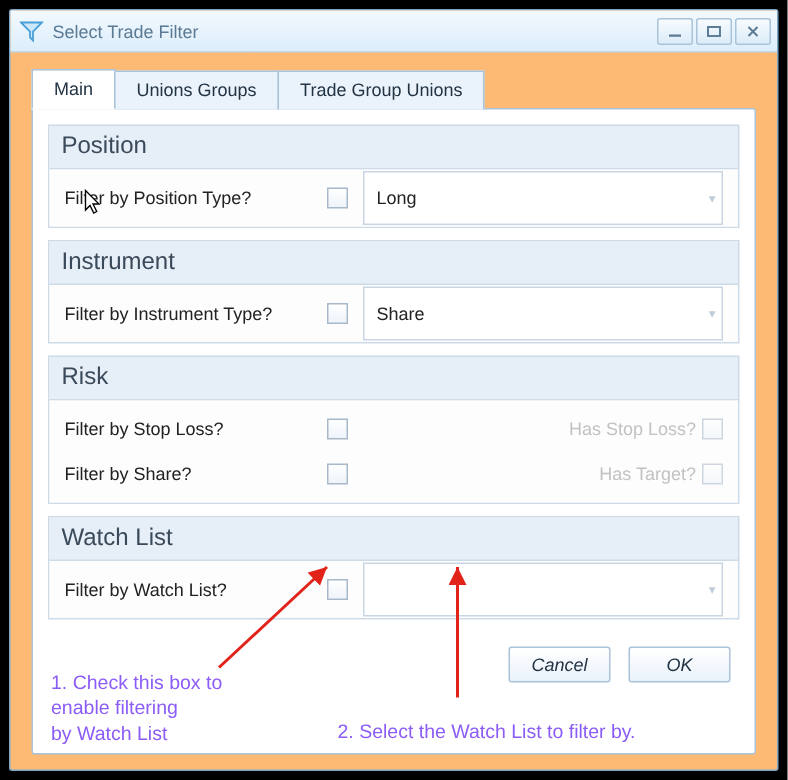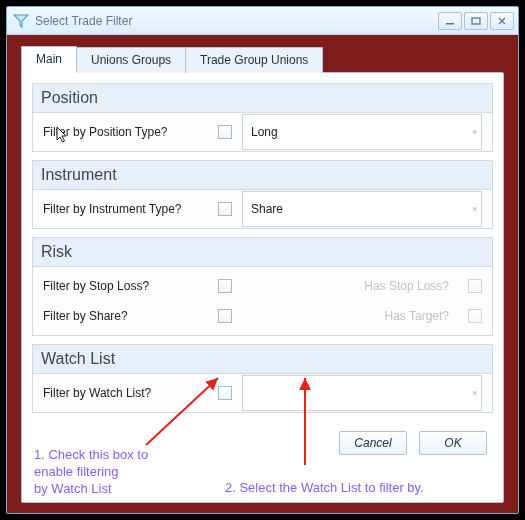--- a/index.html
+++ b/index.html
@@ -8,21 +8,21 @@
     font-family: 'Segoe UI', Tahoma, sans-serif;
     font-size: 12px;
     background: #000;
     width: 525px;
     height: 520px;
     position: relative;
   }
   .window {
     position: absolute;
     top: 6px; left: 6px; right: 6px; bottom: 6px;
-    background: #7f1d1d;
+    background: #fdba74;
     border: 1px solid #7aa7c7;
     border-radius: 2px;
     box-shadow: 0 0 4px rgba(0,0,0,0.4);
     display: flex;
     flex-direction: column;
   }
   .titlebar {
     height: 28px;
     background: linear-gradient(#f3f9fe,#dceefb);
     border-bottom: 1px solid #c0d6e8;
@@ -109,21 +109,21 @@
     display:flex; align-items:center;
     padding:0 18px 0 8px;
     position:relative;
     color:#222;
   }
   .combo.empty { color:#999; }
   .combo .chev {
     position:absolute; right:4px; top:50%; transform:translateY(-50%);
     color:#c0ccda; font-size:9px;
   }
-  .rightlabel { flex:1; text-align:right; color:#c2c2c2; font-size:12px; display:flex; justify-content:flex-end; align-items:center; gap:19px;}
+  .rightlabel { flex:1; text-align:right; color:#c2c2c2; font-size:12px; display:flex; justify-content:flex-end; align-items:center; gap:4px;}
   .dlg-buttons {
     display:flex; justify-content:flex-end; gap:12px; padding:10px 6px 0 0;font-style:italic;
   }
   .btn {
     min-width:68px; height:24px;
     border:1px solid #aac3d9;
     background:linear-gradient(#fff,#e9f2fa);
     border-radius:2px;
     display:flex; align-items:center; justify-content:center;
     color:#234; font-size:12px;

